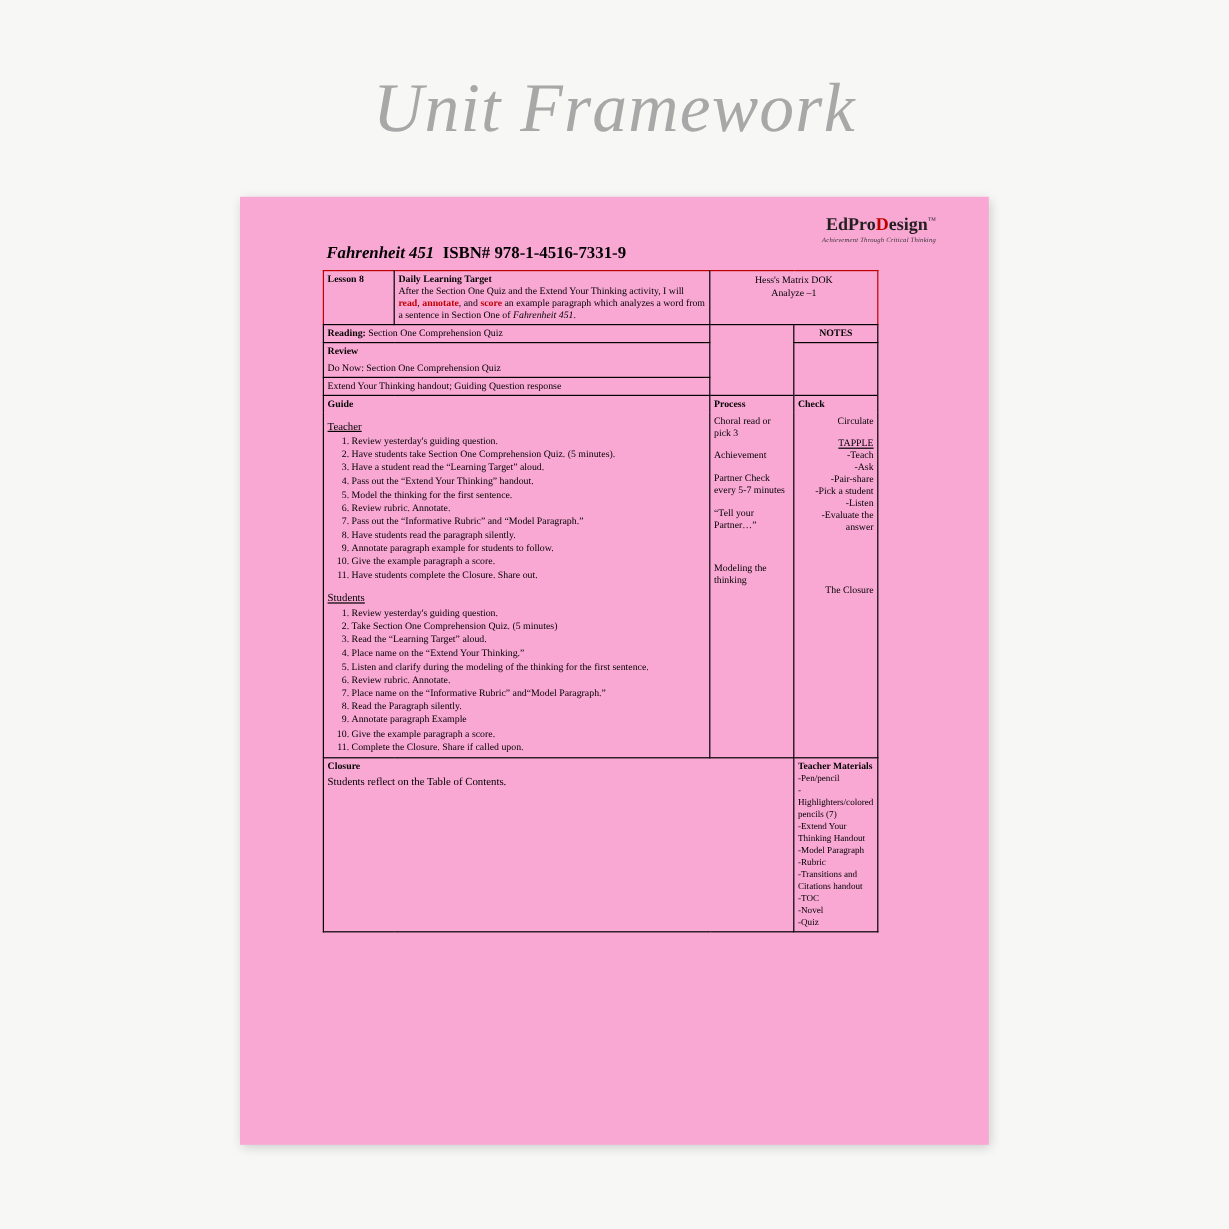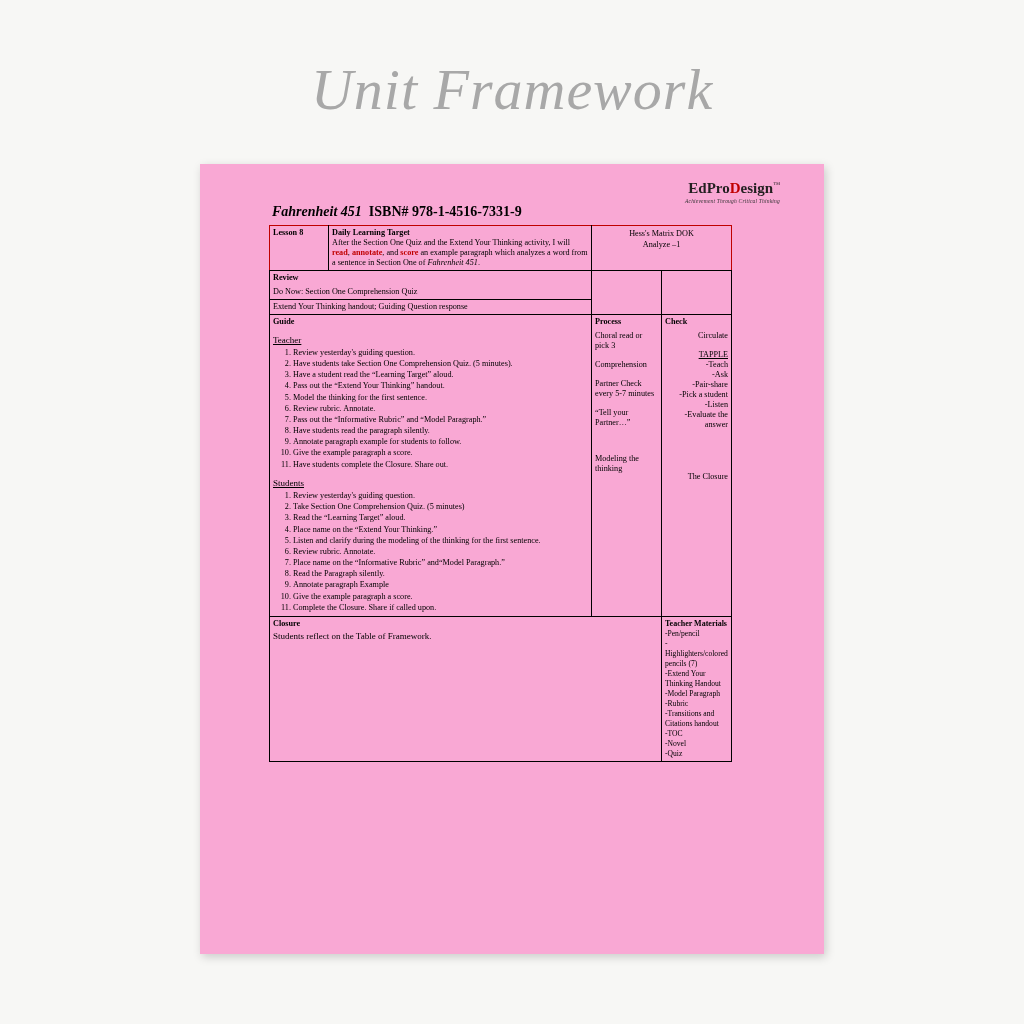--- a/index.html
+++ b/index.html
@@ -149,20 +149,28 @@
         <td class="target-cell red-border-top">
           <div class="b">Daily Learning Target</div>
           <div><span>After the Section One Quiz and the Extend Your Thinking activity, I will </span><span class="red">read</span><span>, </span><span class="red">annotate</span><span>, and </span><span class="red">score</span><span> an example paragraph which analyzes a word from a sentence in Section One of </span><span class="ital">Fahrenheit 451</span><span>.</span></div>
         </td>
         <td class="dok-cell red-border-top red-border-right" colspan="2">
           <div>Hess's Matrix DOK</div>
           <div>Analyze –1</div>
         </td>
       </tr>
 
+      <tr>
+        <td colspan="2" class="red-border-top">
+          <span class="b">Reading:</span>
+          <span>Section One Comprehension Quiz</span>
+        </td>
+        <td class="dok-cell red-border-top" style="border-right:none; border-bottom:none;"></td>
+        <td class="notes-cell red-border-top" rowspan="1">NOTES</td>
+      </tr>
 
       <tr>
         <td colspan="2" class="noborder-bottom" style="font-weight:bold;">Review</td>
         <td style="border:none;"></td>
         <td style="border-top:none;border-bottom:none;"></td>
       </tr>
       <tr>
         <td colspan="2" class="noborder-top">Do Now: Section One Comprehension Quiz</td>
         <td style="border:none;"></td>
         <td style="border-top:none;border-bottom:none;"></td>
@@ -206,42 +214,42 @@
             <li>Review rubric. Annotate.</li>
             <li>Place name on the “Informative Rubric” and“Model Paragraph.”</li>
             <li>Read the Paragraph silently.</li>
             <li>Annotate paragraph Example</li>
             <li>Give the example paragraph a score.</li>
             <li>Complete the Closure. Share if called upon.</li>
           </ol>
         </td>
         <td class="proc" style="border-top:none;">
           <p>Choral read or pick 3</p>
-          <p>Comprehension</p>
+          <p>Achievement</p>
           <p>Partner Check every 5-7 minutes</p>
           <p>“Tell your Partner…”</p>
           <p style="margin-top:26px;">Modeling the thinking</p>
         </td>
         <td class="check" style="border-top:none;text-align:right;">
           <p>Circulate</p>
           <div class="tapple">TAPPLE</div>
           <div>-Teach</div>
           <div>-Ask</div>
           <div>-Pair-share</div>
           <div>-Pick a student</div>
           <div>-Listen</div>
           <div>-Evaluate the answer</div>
           <p style="margin-top:42px;">The Closure</p>
         </td>
       </tr>
 
       <tr>
         <td colspan="3" style="height:128px;">
           <div class="b">Closure</div>
-          <div class="closure-body">Students reflect on the Table of Framework.</div>
+          <div class="closure-body">Students reflect on the Table of Contents.</div>
         </td>
         <td>
           <div class="mat-head">Teacher Materials</div>
           <div class="mat-list">
             <div>-Pen/pencil</div>
             <div>-Highlighters/colored pencils (7)</div>
             <div>-Extend Your Thinking Handout</div>
             <div>-Model Paragraph</div>
             <div>-Rubric</div>
             <div>-Transitions and Citations handout</div>

